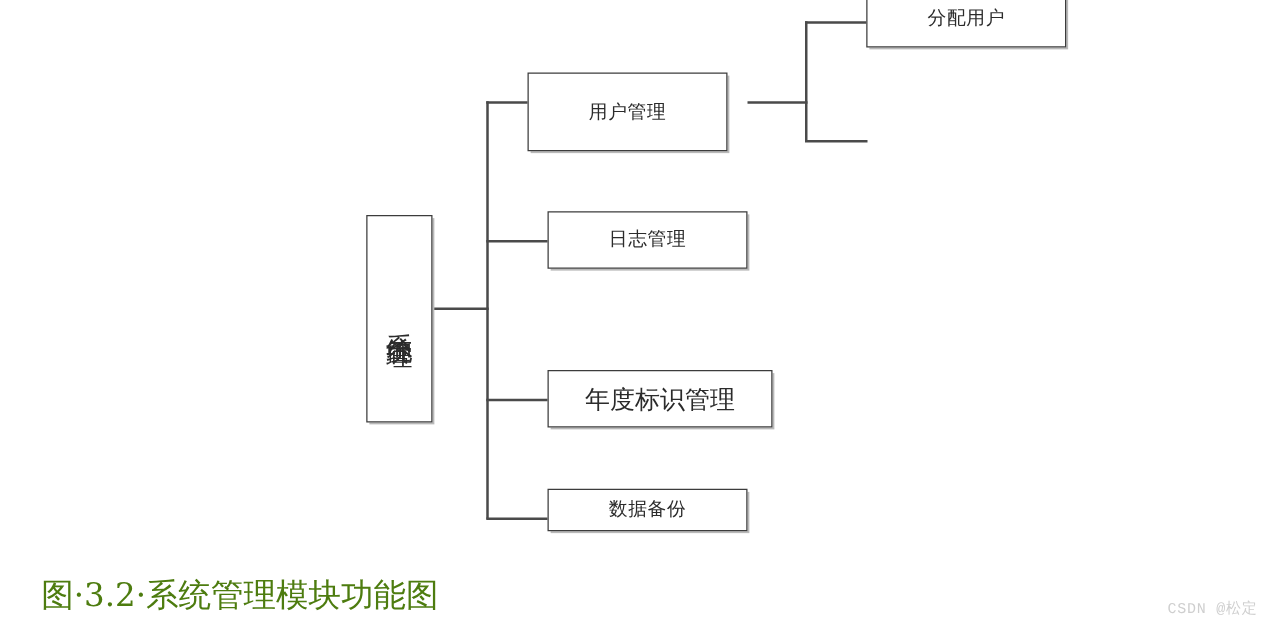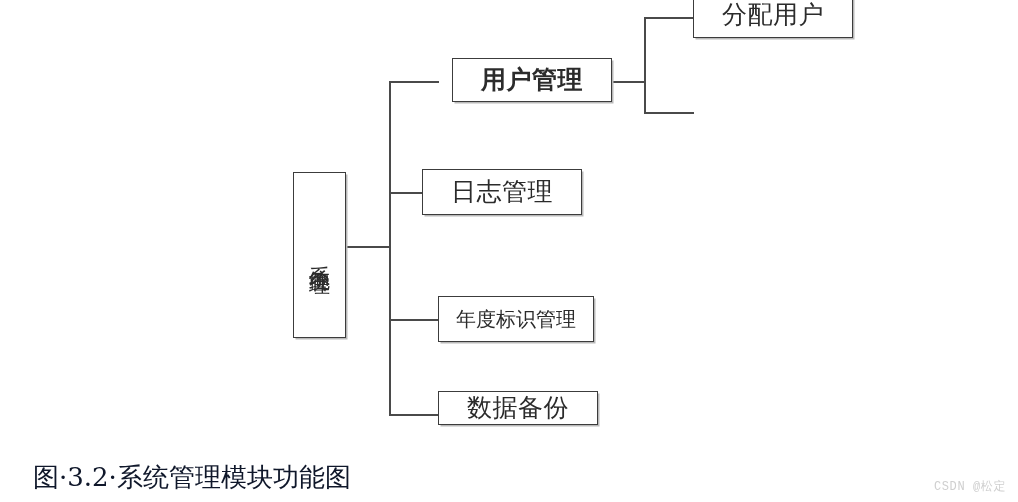--- a/index.html
+++ b/index.html
@@ -32,21 +32,21 @@
     background: #ffffff;
     border: 1.5px solid #3c3c3c;
     box-shadow: 2px 2px 0 -0.5px #b9b9b9;
     display: flex;
     align-items: center;
     justify-content: center;
     z-index: 3;
   }
   .node .node-label {
     font-family: "DejaVu Sans", "Liberation Sans", sans-serif;
-    font-size: 25px;
+    font-size: 15px;
     line-height: 1.15;
     color: #2b2b2b;
     letter-spacing: 0.5px;
     white-space: nowrap;
   }
 
   
   #node-root {
     left: 293px;
     top: 172px;
@@ -54,23 +54,23 @@
     height: 166px;
   }
   #node-root .node-label {
     writing-mode: vertical-rl;
     text-orientation: upright;
     letter-spacing: 3px;
     font-size: 21px;
   }
 
   
-  #node-user-mgmt    { left: 452px; top: 58px;  width: 160px; height: 44px; font-weight: bold; }
-  #node-log-mgmt     { left: 422px; top: 169px; width: 160px; height: 46px; }
-  #node-year-mgmt    { left: 438px; top: 296px; width: 156px; height: 46px; }
+  #node-user-mgmt    { left: 422px; top: 58px;  width: 160px; height: 63px; }
+  #node-log-mgmt     { left: 438px; top: 169px; width: 160px; height: 46px; }
+  #node-year-mgmt    { left: 438px; top: 296px; width: 180px; height: 46px; }
   #node-year-mgmt .node-label { font-size: 20px; letter-spacing: 0; }
   #node-data-backup  { left: 438px; top: 391px; width: 160px; height: 34px; }
 
   
   #node-assign-user  { left: 693px; top: -8px; width: 160px; height: 46px; }
   #node-set-perm     { left: 693px; top: 90px; width: 160px; height: 47px; }
 
   
   .line {
     position: absolute;
@@ -99,21 +99,21 @@
   #line-to-set-perm    { left: 644px; top: 112px; width: 50px; }
 
   
   #figure-caption {
     position: absolute;
     left: 33px;
     top: 462px;
     font-family: "DejaVu Serif", "Liberation Serif", serif;
     font-size: 26px;
     line-height: 1.2;
-    color: #0f172a;
+    color: #4d7c0f;
     white-space: nowrap;
     z-index: 4;
   }
 
   
   #watermark {
     position: absolute;
     right: 12px;
     bottom: 7px;
     font-family: Liberation Mono, monospace;

